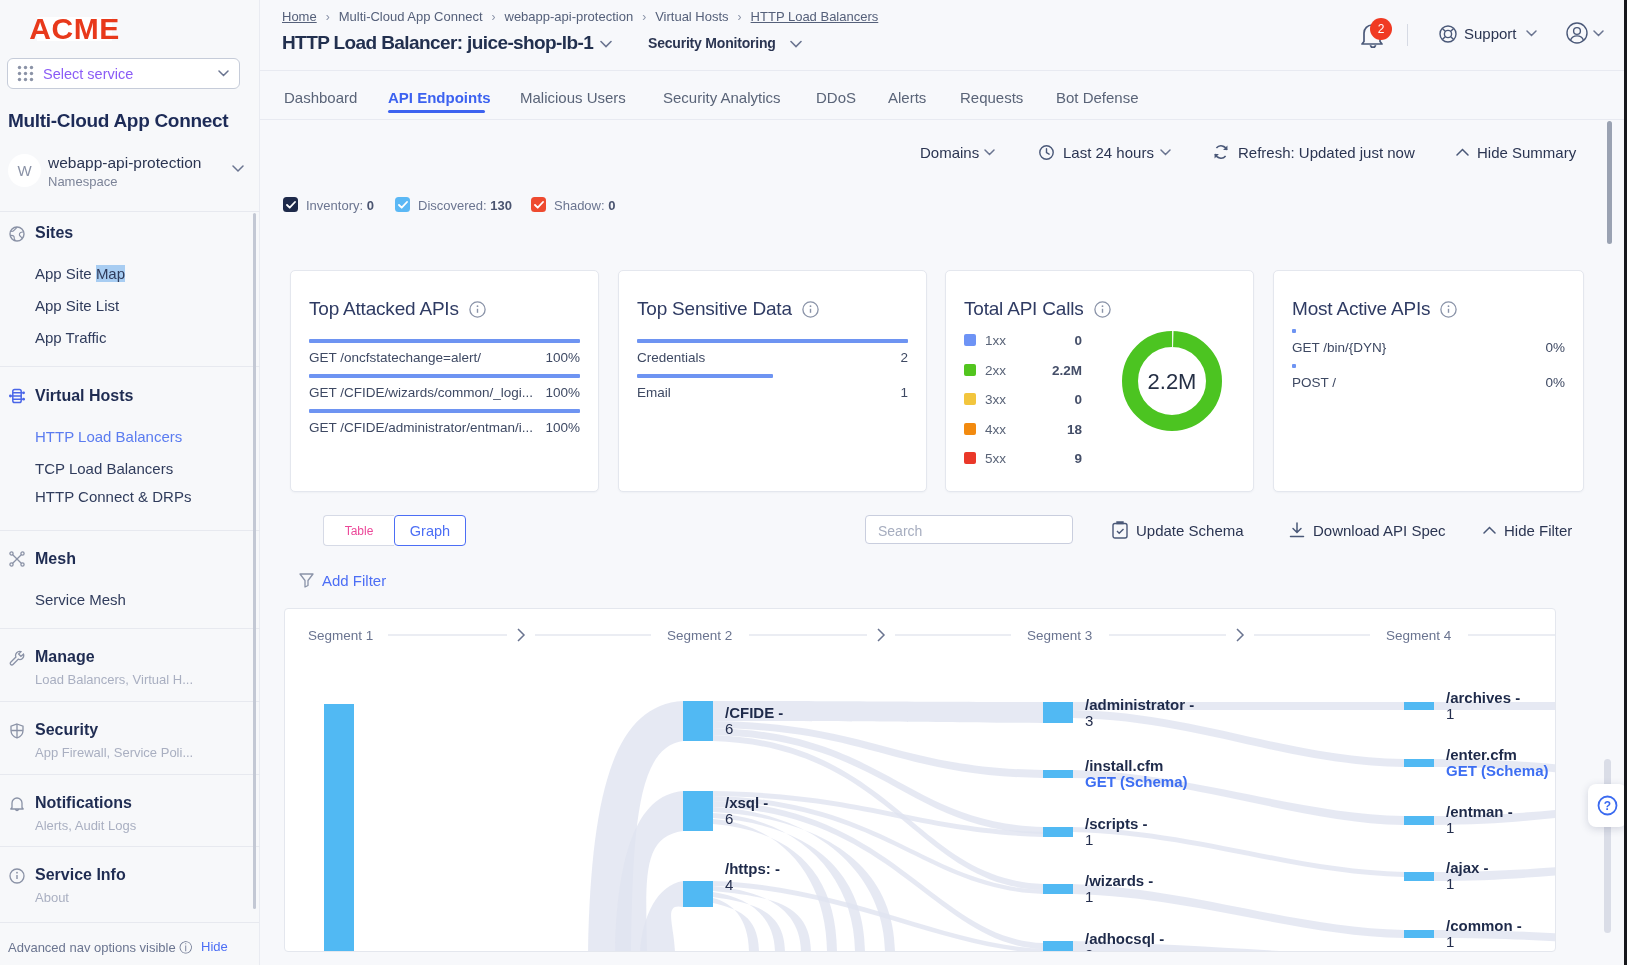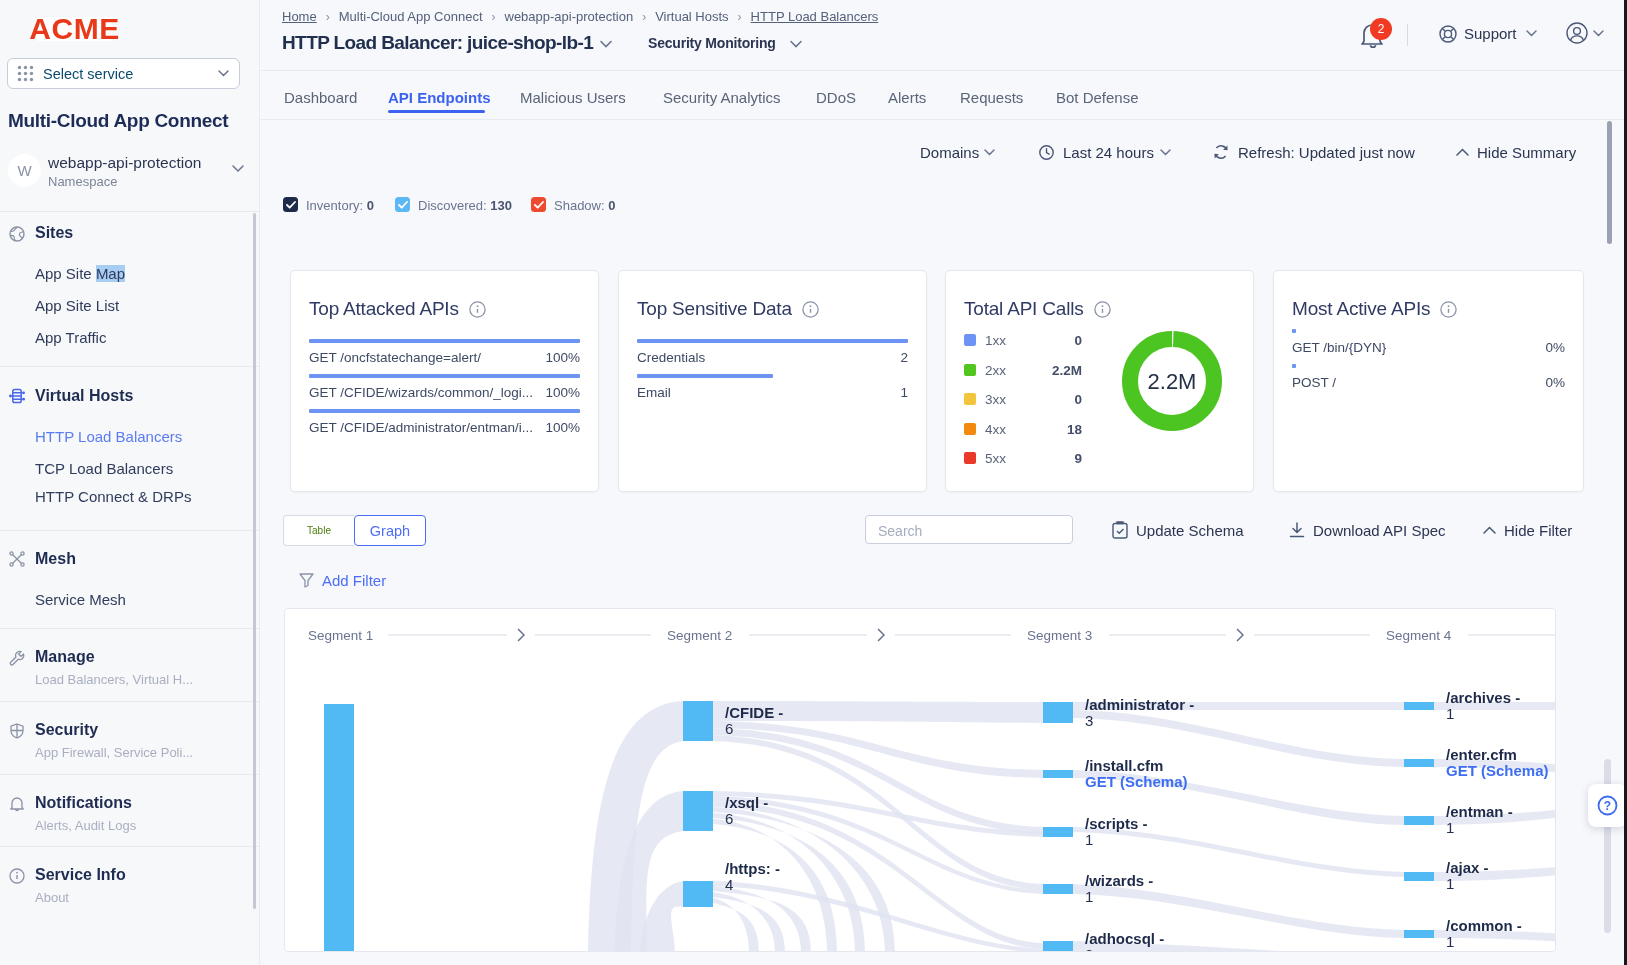--- a/index.html
+++ b/index.html
@@ -6,21 +6,21 @@
 html,body { width:1627px; height:965px; overflow:hidden; }
 body { font-family:"Liberation Sans", sans-serif; background:#f7f8fb; position:relative; color:#2b3552; }
 .abs { position:absolute; }
 
 
 #sidebar { position:absolute; left:0; top:0; width:260px; height:965px; background:#f7f8fa; border-right:1px solid #e9ebf1; }
 #logo { position:absolute; left:37px; top:17px; width:75px; height:24px; background:#fff; display:flex; align-items:center; justify-content:center; }
 #logo span { color:#e8391b; font-weight:bold; font-size:30px; letter-spacing:0.5px; }
 #selsvc { position:absolute; left:7px; top:58px; width:233px; height:31px; background:#fff; border:1px solid #c6ccd9; border-radius:6px; display:flex; align-items:center; }
 #selsvc .grid { margin-left:9px; }
-#selsvc .txt { margin-left:9px; font-size:14.5px; color:#0c4a6e; }
+#selsvc .txt { margin-left:9px; font-size:14.5px; color:#8b5cf6; }
 #selsvc .chev { position:absolute; right:10px; top:11px; }
 #mcac { position:absolute; left:8px; top:110px; font-size:19px; font-weight:bold; color:#1d2b57; letter-spacing:-0.3px; }
 #nsrow { position:absolute; left:8px; top:153px; width:244px; height:36px; }
 #nsrow .avatar { position:absolute; left:0; top:1px; width:33px; height:33px; border-radius:50%; background:#fff; color:#8a92a6; font-size:15px; display:flex; align-items:center; justify-content:center; }
 #nsrow .n1 { position:absolute; left:40px; top:1px; font-size:15.5px; color:#2b3552; }
 #nsrow .n2 { position:absolute; left:40px; top:21px; font-size:13px; color:#7c8498; }
 #nsrow .chev { position:absolute; right:8px; top:12px; }
 .sdiv { position:absolute; left:0; width:260px; border-top:1px solid #e7e9ef; }
 .navhead { position:absolute; left:35px; font-size:16px; font-weight:bold; color:#1f2c52; }
 .navitem { position:absolute; left:35px; font-size:15px; color:#303c5c; }
@@ -56,21 +56,21 @@
 .itm { margin-top:0; }
 .itm .bar { height:4px; background:#6e94f2; border-radius:1px; }
 .itm .lr { display:flex; justify-content:space-between; font-size:13.5px; color:#3e4963; margin-top:7px; }
 .leg { position:absolute; left:18px; width:118px; height:14px; }
 .leg .sq { position:absolute; left:0; top:1px; width:12px; height:12px; border-radius:2px; }
 .leg .ll { position:absolute; left:21px; top:0; font-size:13.5px; color:#5a6478; }
 .leg .lv { position:absolute; right:0; top:0; font-size:13.5px; font-weight:bold; color:#444e68; }
 
 
 #seg { position:absolute; left:283px; top:515px; height:31px; display:flex; }
-#seg .b1 { width:71px; border:1px solid #d6dae6; border-right:none; border-radius:4px 0 0 4px; background:#fff; color:#4d7c0f; font-size:10px; display:flex; align-items:center; justify-content:center; }
+#seg .b1 { width:71px; border:1px solid #d6dae6; border-right:none; border-radius:4px 0 0 4px; background:#fff; color:#ec4899; font-size:12px; display:flex; align-items:center; justify-content:center;margin-left:40px; }
 #seg .b2 { width:72px; border:1px solid #4c6ef5; border-radius:4px; background:#fff; color:#4c6ef5; font-size:14.5px; display:flex; align-items:center; justify-content:center; }
 #search { position:absolute; left:865px; top:515px; width:208px; height:29px; border:1px solid #c9cede; border-radius:4px; background:#fff; }
 #search span { position:absolute; left:12px; top:7px; font-size:14px; color:#a6adbf; }
 .tbtn { position:absolute; top:522px; font-size:15px; color:#2b3552; }
 #addf { position:absolute; left:299px; top:572px; font-size:15px; color:#4c6ef5; }
 
 
 #sankey { position:absolute; left:284px; top:608px; width:1272px; height:344px; background:#fff; border:1px solid #e4e7ee; border-radius:4px; overflow:hidden; }
 .seglab { position:absolute; top:19px; font-size:13.5px; color:#6a7490; background:#fff; padding:0 8px; }
 .nodelab { position:absolute; font-size:15px; font-weight:bold; color:#1e2a4a; line-height:16px; }
@@ -186,20 +186,24 @@
 
   <svg class="navicon" style="top:868px" viewBox="0 0 16 16">
       <circle cx="8" cy="8" r="7" fill="none" stroke="#8a92a6" stroke-width="1.3"></circle>
       <path d="M8 7v4" stroke="#8a92a6" stroke-width="1.4"></path>
       <circle cx="8" cy="4.7" r="0.9" fill="#8a92a6"></circle>
     </svg>
   <div class="navhead" style="top:866px">Service Info</div>
   <div class="navsub" style="top:890px">About</div>
 
   <div id="sbthumb"></div>
+  <div id="sbbottom">
+    <span class="t">Advanced nav options visible ⓘ</span>
+    <span class="h">Hide</span>
+  </div>
 </div>
 
 <div id="crumbs"><span class="u">Home</span><span class="sep">›</span>Multi-Cloud App Connect<span class="sep">›</span>webapp-api-protection<span class="sep">›</span>Virtual Hosts<span class="sep">›</span><span class="u">HTTP Load Balancers</span></div>
 <div id="title">HTTP Load Balancer: juice-shop-lb-1</div>
 <svg class="abs" style="left:600px; top:40px;" width="12" height="8" viewBox="0 0 12 8">
     <path d="M1 1.5l5 5 5-5" stroke="#6a7490" stroke-width="1.6" fill="none" stroke-linecap="round"></path>
   </svg>
 <div id="secmon">Security Monitoring</div>
 <svg class="abs" style="left:790px; top:40px;" width="12" height="8" viewBox="0 0 12 8">
     <path d="M1 1.5l5 5 5-5" stroke="#6a7490" stroke-width="1.6" fill="none" stroke-linecap="round"></path>

